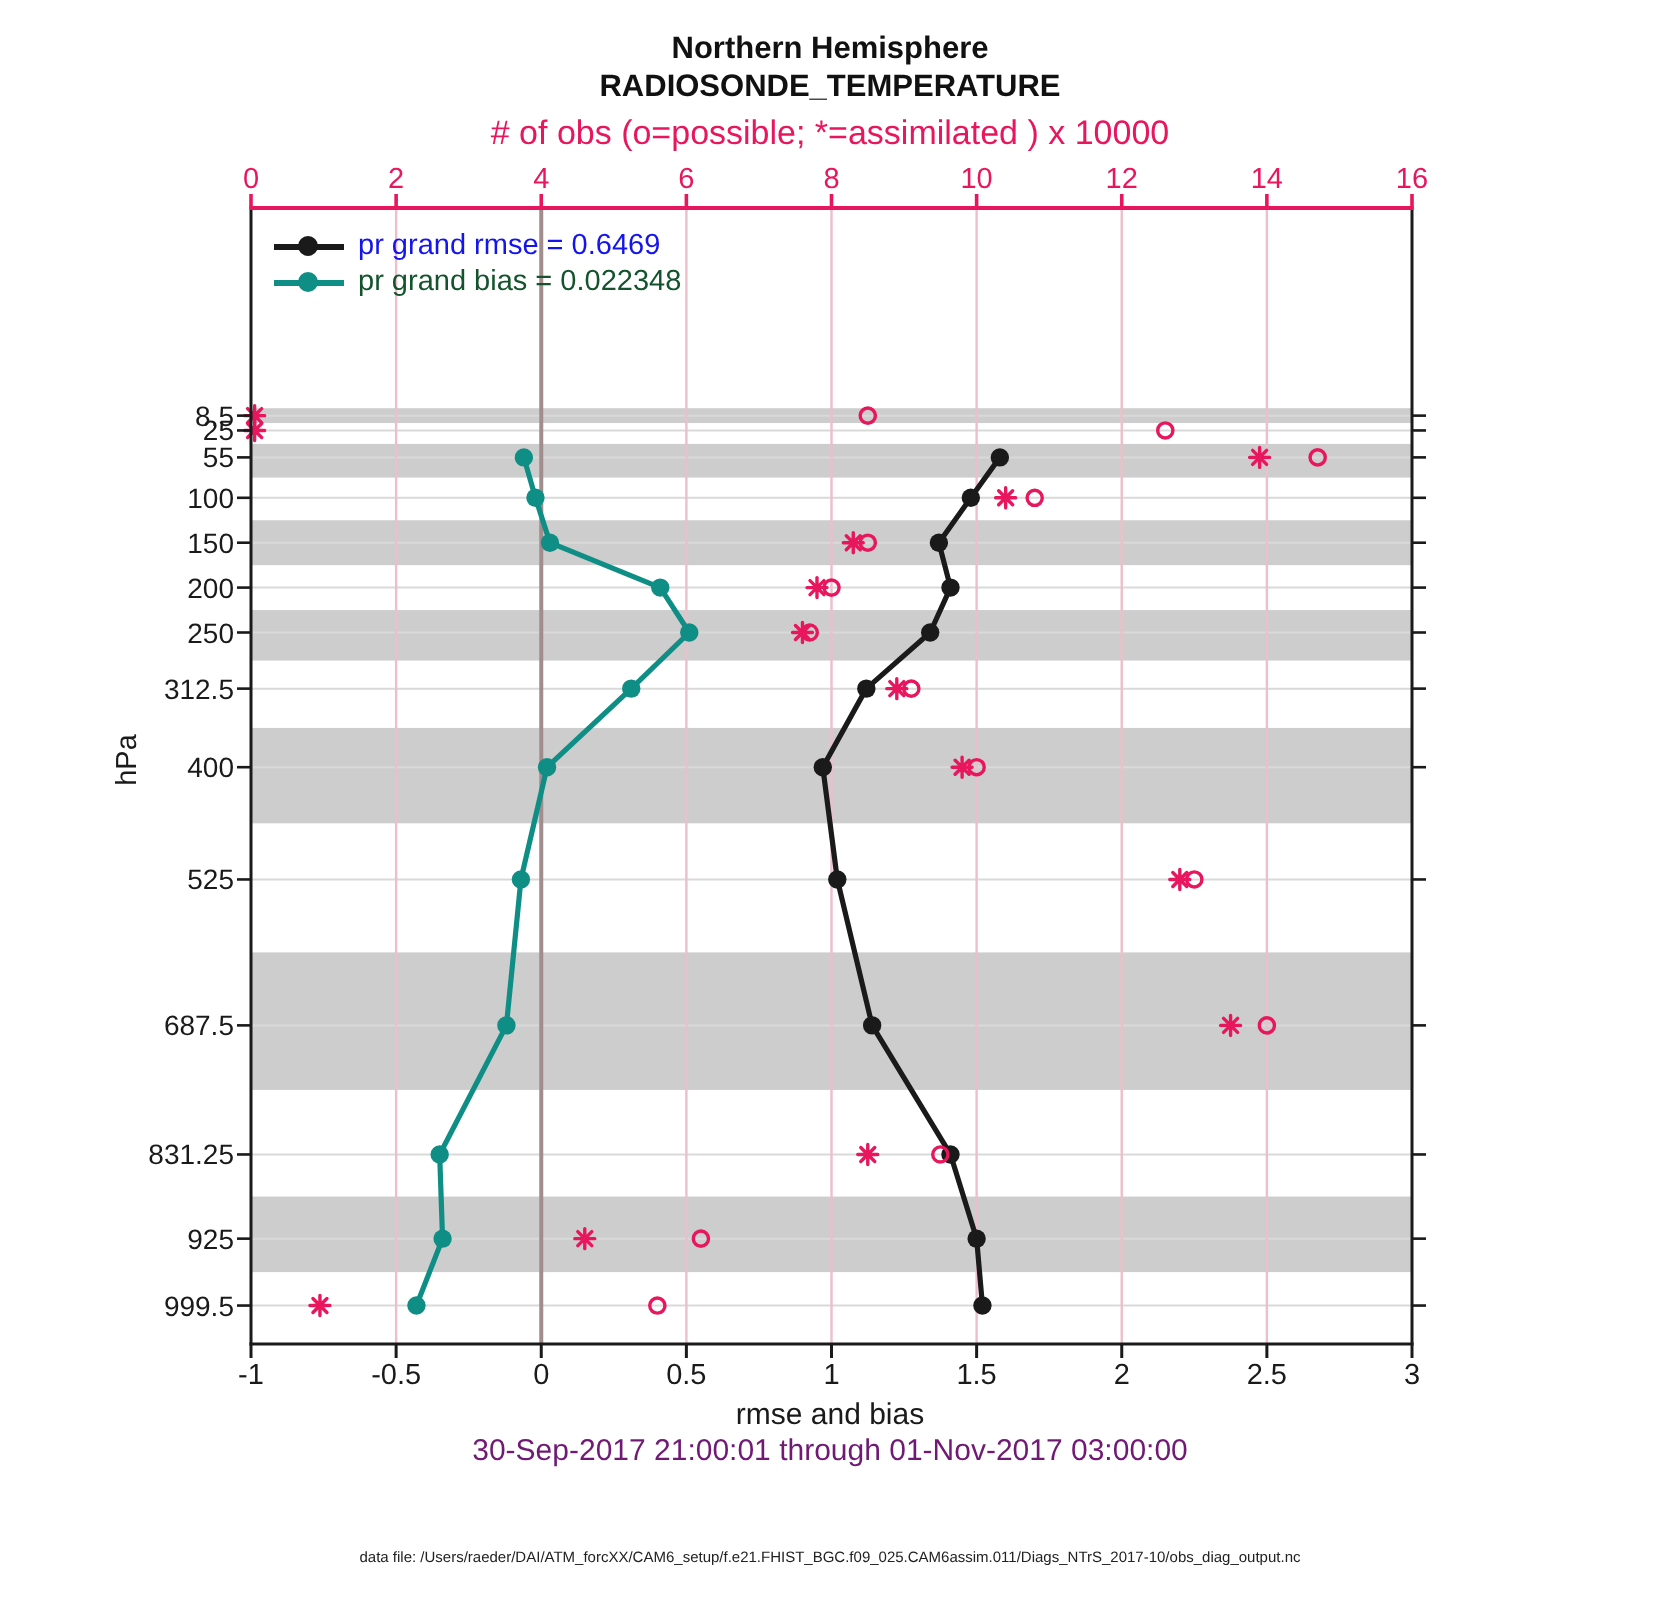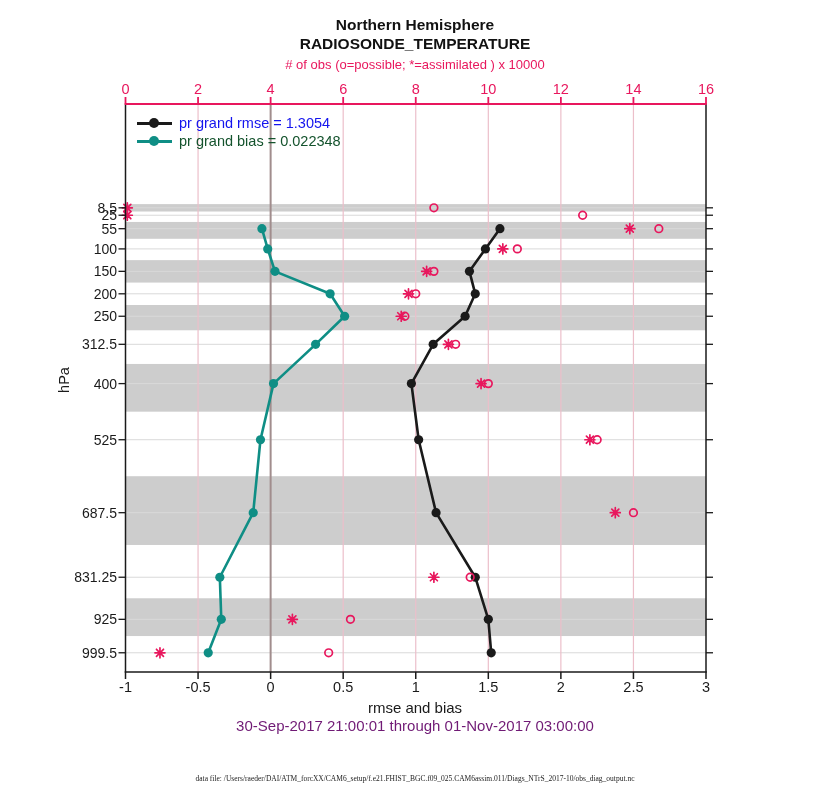--- a/index.html
+++ b/index.html
@@ -1,32 +1,32 @@
 <!DOCTYPE html>
 <html><head>
 <meta charset="utf-8">
 <style>
   html,body{margin:0;padding:0;background:#fff;}
   .fig{position:relative;width:830px;height:800px;background:#fff;overflow:hidden;
        font-family:"Liberation Sans",sans-serif;}
   .ctr{position:absolute;left:0;width:830px;text-align:center;}
   .title1{top:16px;font-size:15.5px;font-weight:bold;color:#111;}
   .title2{top:35px;font-size:15.5px;font-weight:bold;color:#111;}
-  .obslabel{top:57px;font-size:13px;}
+  .obslabel{top:57px;font-size:17px;}
   .legend{position:absolute;left:137px;top:114px;}
   .lrow{display:flex;align-items:center;height:18px;}
   .lswatch{position:relative;width:35px;height:18px;margin-right:7px;}
   .lswatch .bar{position:absolute;left:0;right:0;top:7.5px;height:3px;background:currentColor;}
   .lswatch .dot{position:absolute;left:12px;top:4px;width:10px;height:10px;border-radius:50%;background:currentColor;}
   .ltext{font-size:14.5px;white-space:nowrap;}
   .ylab{position:absolute;left:48px;top:370px;width:36px;height:20px;text-align:center;
         font-size:14.5px;color:#1a1a1a;transform:rotate(-90deg);}
   .xlab{top:699px;font-size:15px;color:#1a1a1a;}
   .datespan{top:717px;font-size:15px;color:#701a75;}
-  .footer{top:774px;font-size:7.5px;color:#222;font-family:Liberation Serif, serif;}
+  .footer{top:774px;font-size:7.5px;color:#222;}
   svg{position:absolute;left:0;top:0;}
 </style>
 </head>
 <body>
 
 <div class="fig">
   <svg id="plot" width="830" height="800">
       <rect x="125.5" y="204.11225" width="580.5" height="7.408500000000004" fill="#cdcdcd"></rect>
       <rect x="125.5" y="221.96" width="580.5" height="16.837500000000006" fill="#cdcdcd"></rect>
       <rect x="125.5" y="260.125" width="580.5" height="22.44999999999999" fill="#cdcdcd"></rect>
@@ -195,21 +195,21 @@
   <div class="ctr title1">Northern Hemisphere</div>
   <div class="ctr title2">RADIOSONDE_TEMPERATURE</div>
   <div class="ctr obslabel" id="obslabel" style="color: rgb(232, 23, 93);"># of obs (o=possible; *=assimilated ) x 10000</div>
 
   <div class="legend">
     <div class="lrow">
       <span class="lswatch" id="sw-rmse" style="color: rgb(26, 26, 26);">
           <span class="bar"></span>
           <span class="dot"></span>
         </span>
-      <span class="ltext" id="lt-rmse" style="color: rgb(20, 20, 238);">pr grand rmse = 1.3054</span>
+      <span class="ltext" id="lt-rmse" style="color: rgb(20, 20, 238);">pr grand rmse = 0.6469</span>
     </div>
     <div class="lrow">
       <span class="lswatch" id="sw-bias" style="color: rgb(15, 142, 133);">
           <span class="bar"></span>
           <span class="dot"></span>
         </span>
       <span class="ltext" id="lt-bias" style="color: #14532d;">pr grand bias = 0.022348</span>
     </div>
   </div>
 

